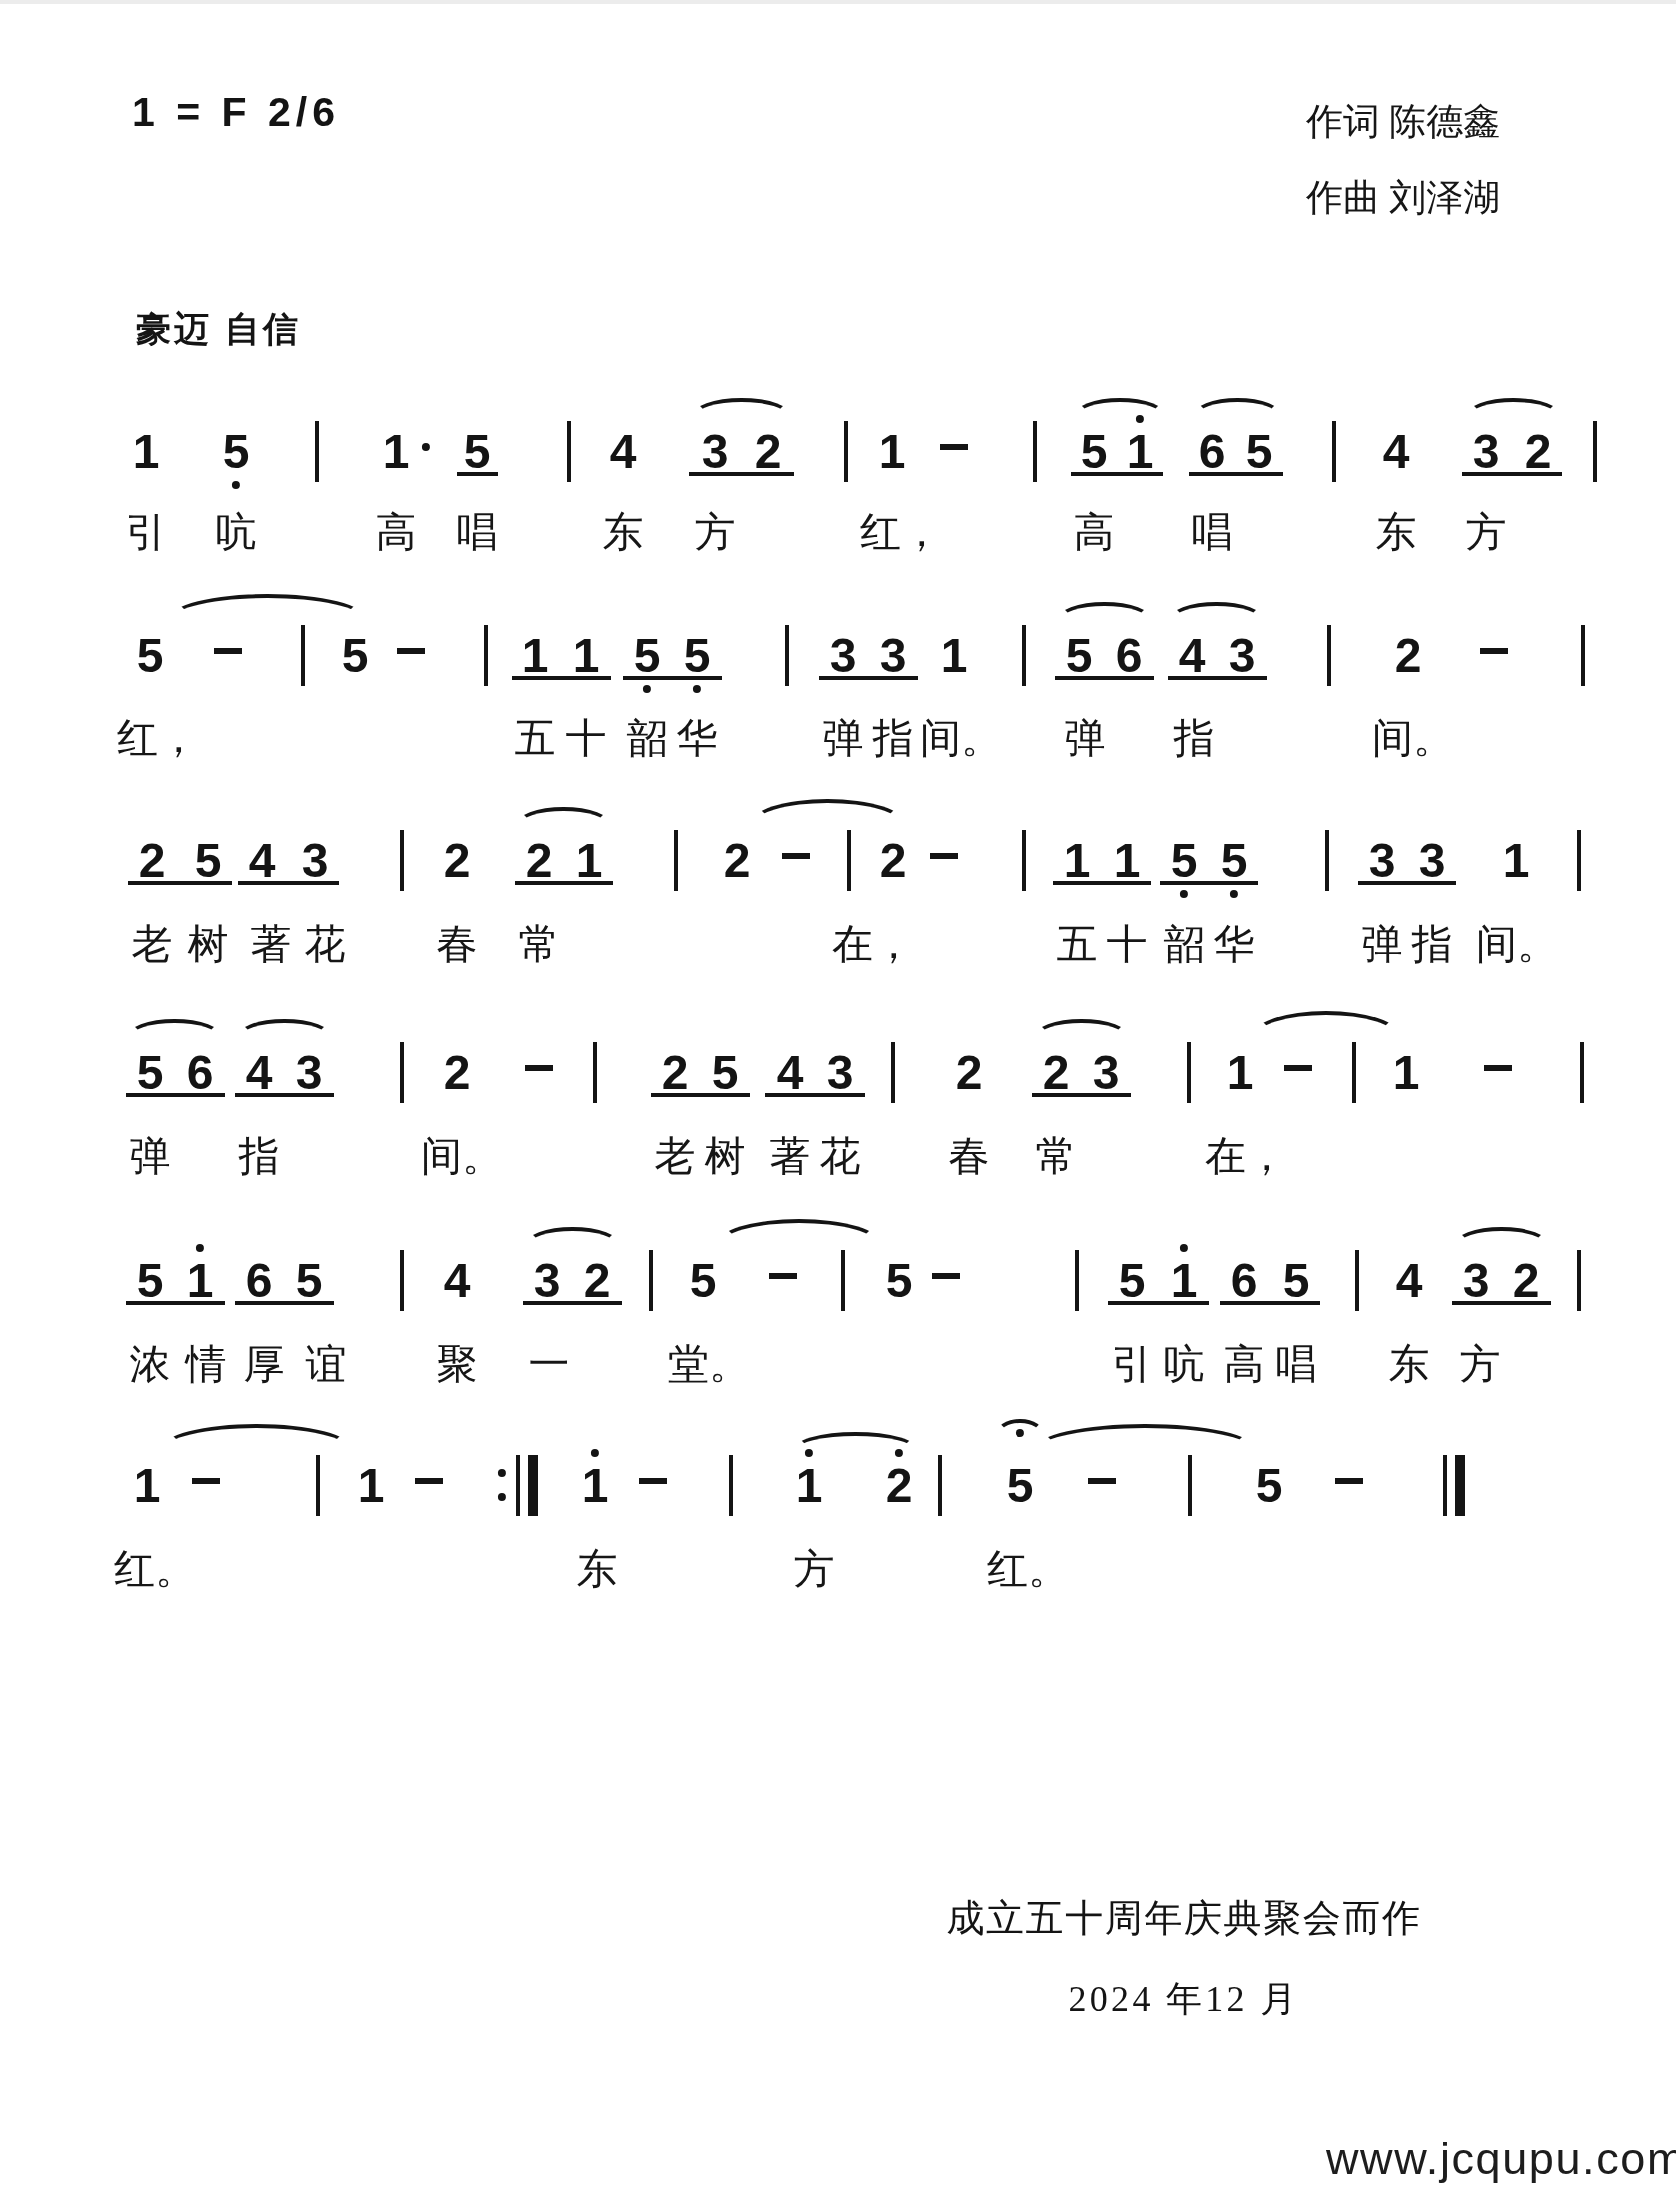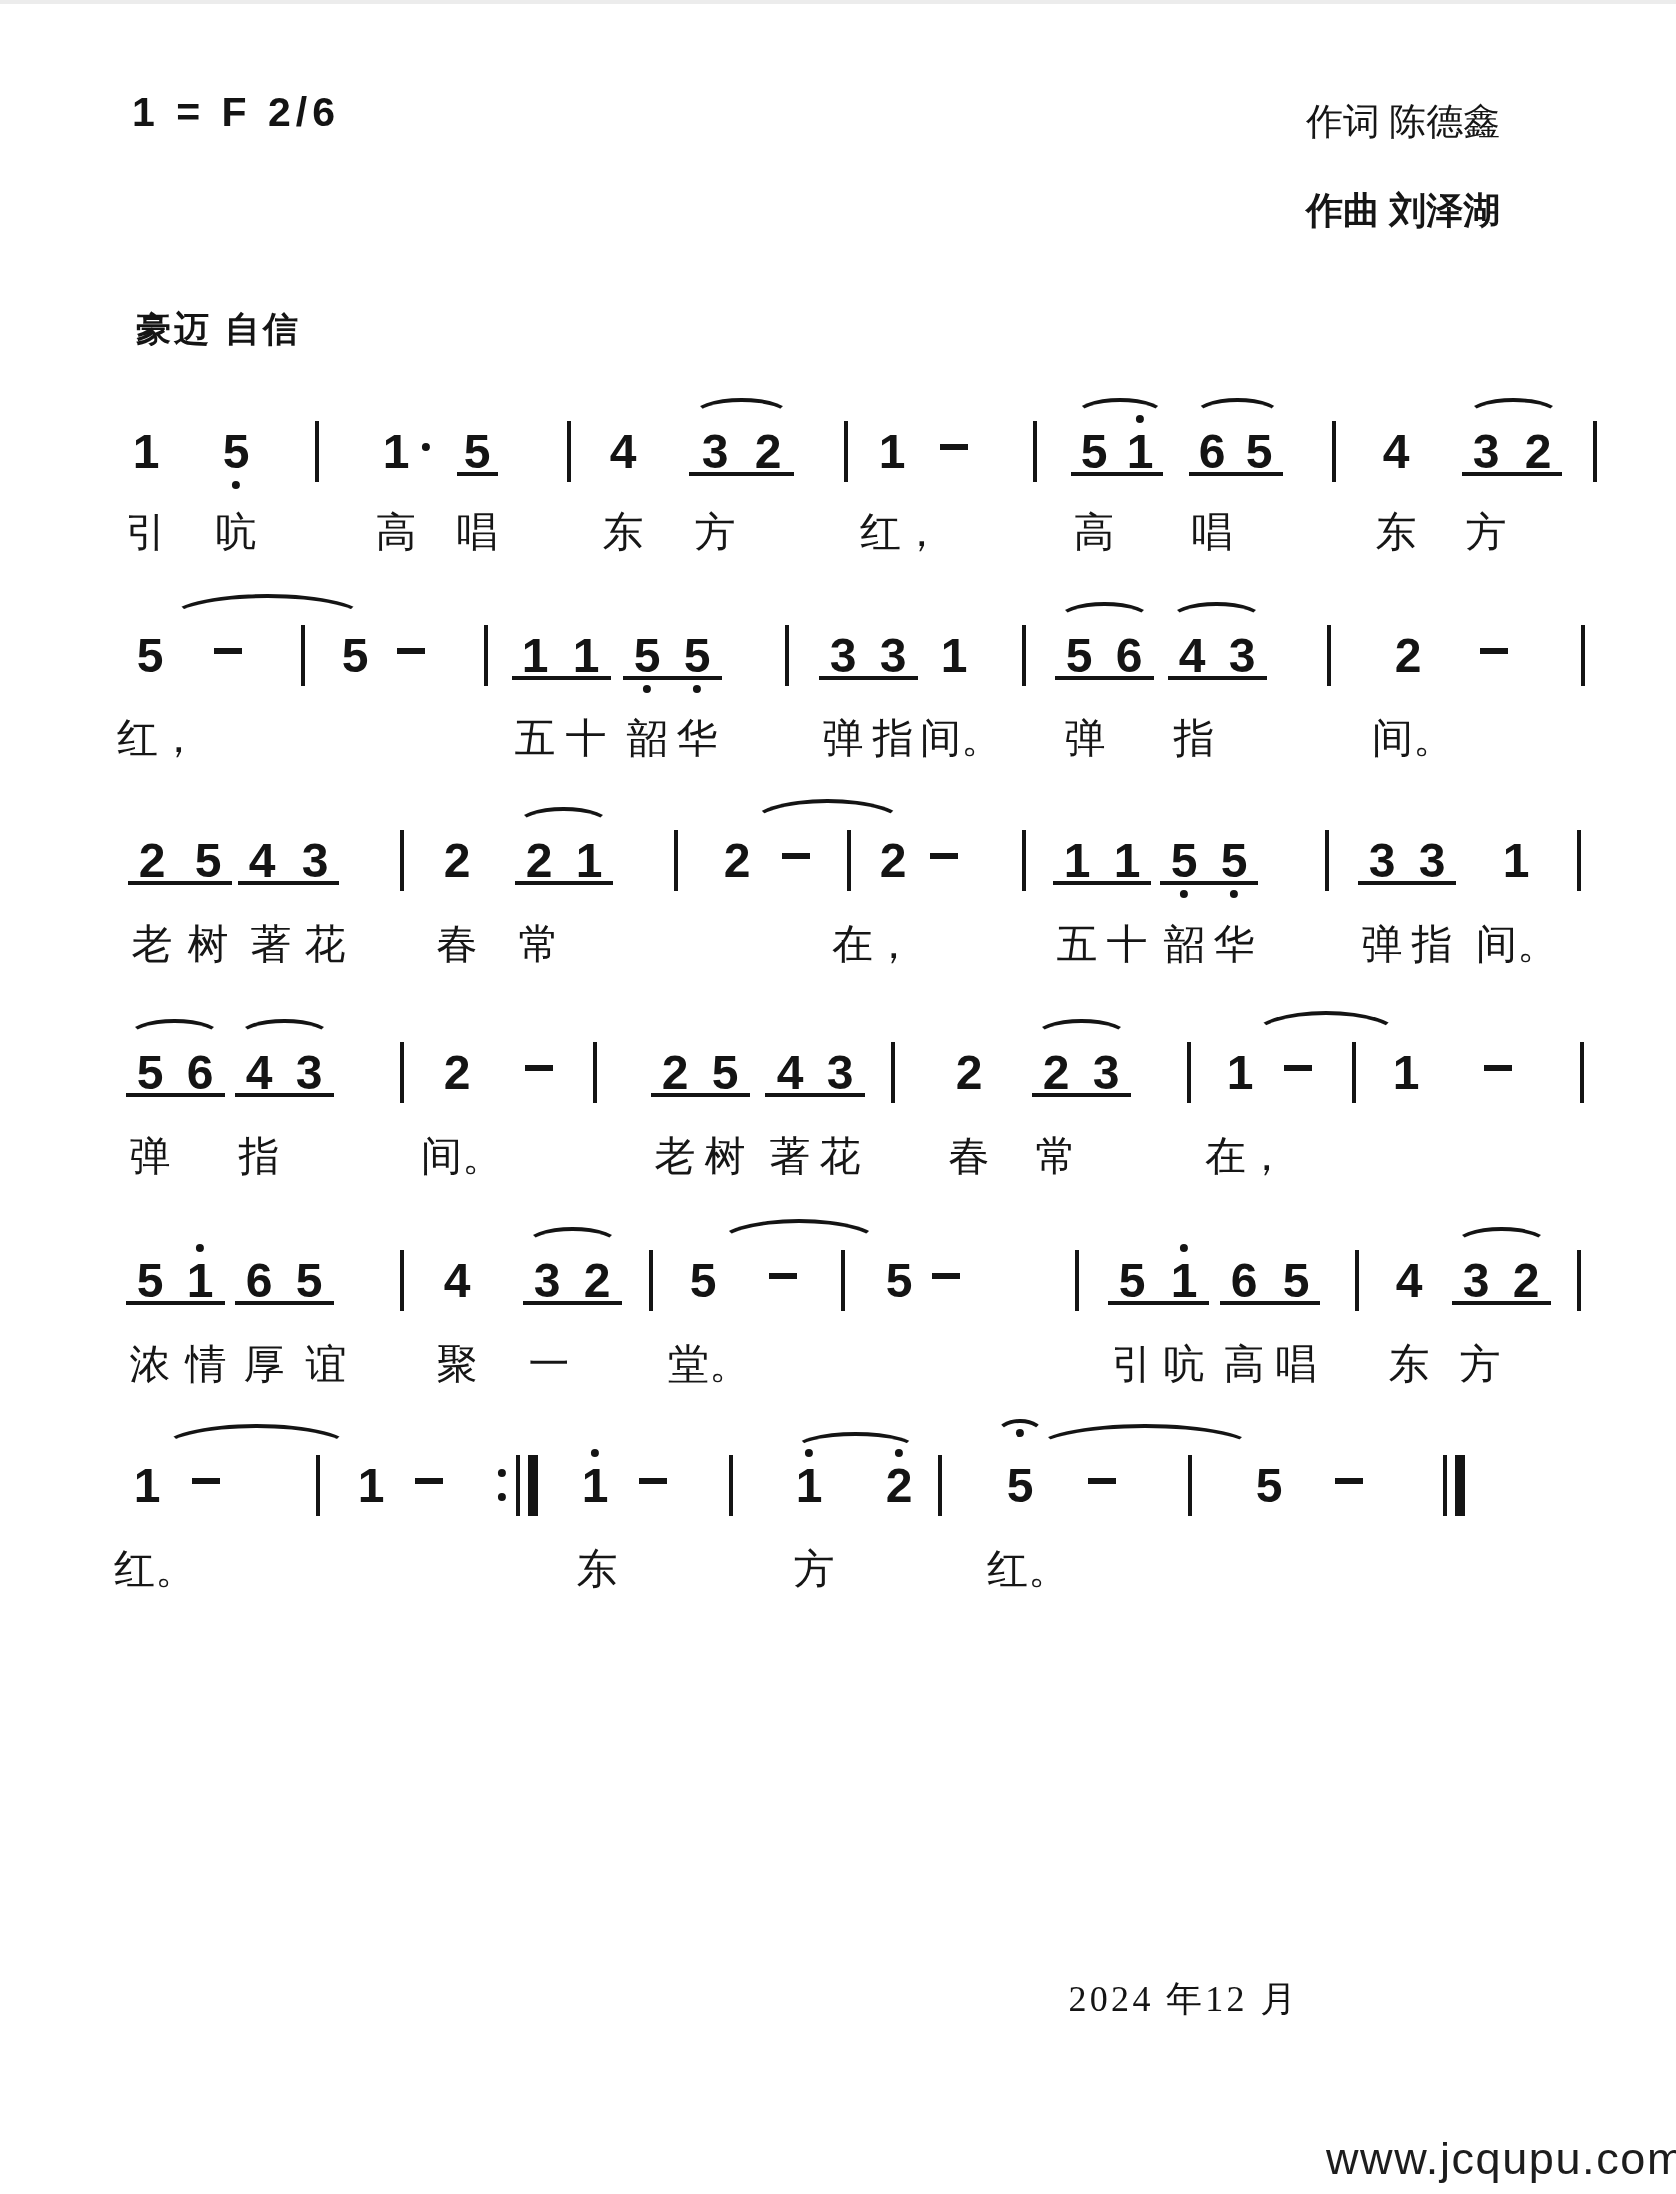--- a/index.html
+++ b/index.html
@@ -17,21 +17,21 @@
   .title {
     position:absolute; left:870px; top:39px; transform:translateX(-50%);
     margin:0; font-family:"Liberation Serif", serif; font-weight:700; font-size:72px;
     letter-spacing:3.3px; white-space:nowrap; color:#111;
   }
   .credit {
     position:absolute; left:1306px; font-family:"Liberation Serif", serif;
     font-size:37px; font-weight:500; white-space:nowrap; color:#161616;
   }
   .credit-lyricist { top:97px; }
-  .credit-composer { top:186px;font-weight:bold; }
+  .credit-composer { top:173px; }
   .mood {
     position:absolute; left:136px; top:306px;
     font-family:"Liberation Serif", serif; font-weight:700; font-size:35px;
     letter-spacing:3.3px; color:#141414;
   }
 
   .music-line { position:absolute; left:0; width:1676px; height:0; }
   .tok-note {
     position:absolute; transform:translateX(-50%); top:0; line-height:1;
     font-family:"Liberation Sans", sans-serif; font-weight:700; font-size:48px; color:#141414;
@@ -351,16 +351,17 @@
         <div class="slur" style="left: 793px; width: 125px;"></div>
         <div class="tie" style="left: 161px; width: 191px;"></div>
         <div class="tie" style="left: 1035px; width: 220px;"></div>
         <div class="lyric" style="left: 155px; top: 87px;">红。</div>
         <div class="lyric" style="left: 597px; top: 87px;">东</div>
         <div class="lyric" style="left: 814px; top: 87px;">方</div>
         <div class="lyric" style="left: 1028px; top: 87px;">红。</div>
       </div>
     </div>
 
+  <div class="footer-line footer-2">成立五十周年庆典聚会而作</div>
   <div class="footer-line footer-date">2024 年12 月</div>
   <div class="watermark">www.jcqupu.com</div>
 </div>
 
 
 </body></html>

